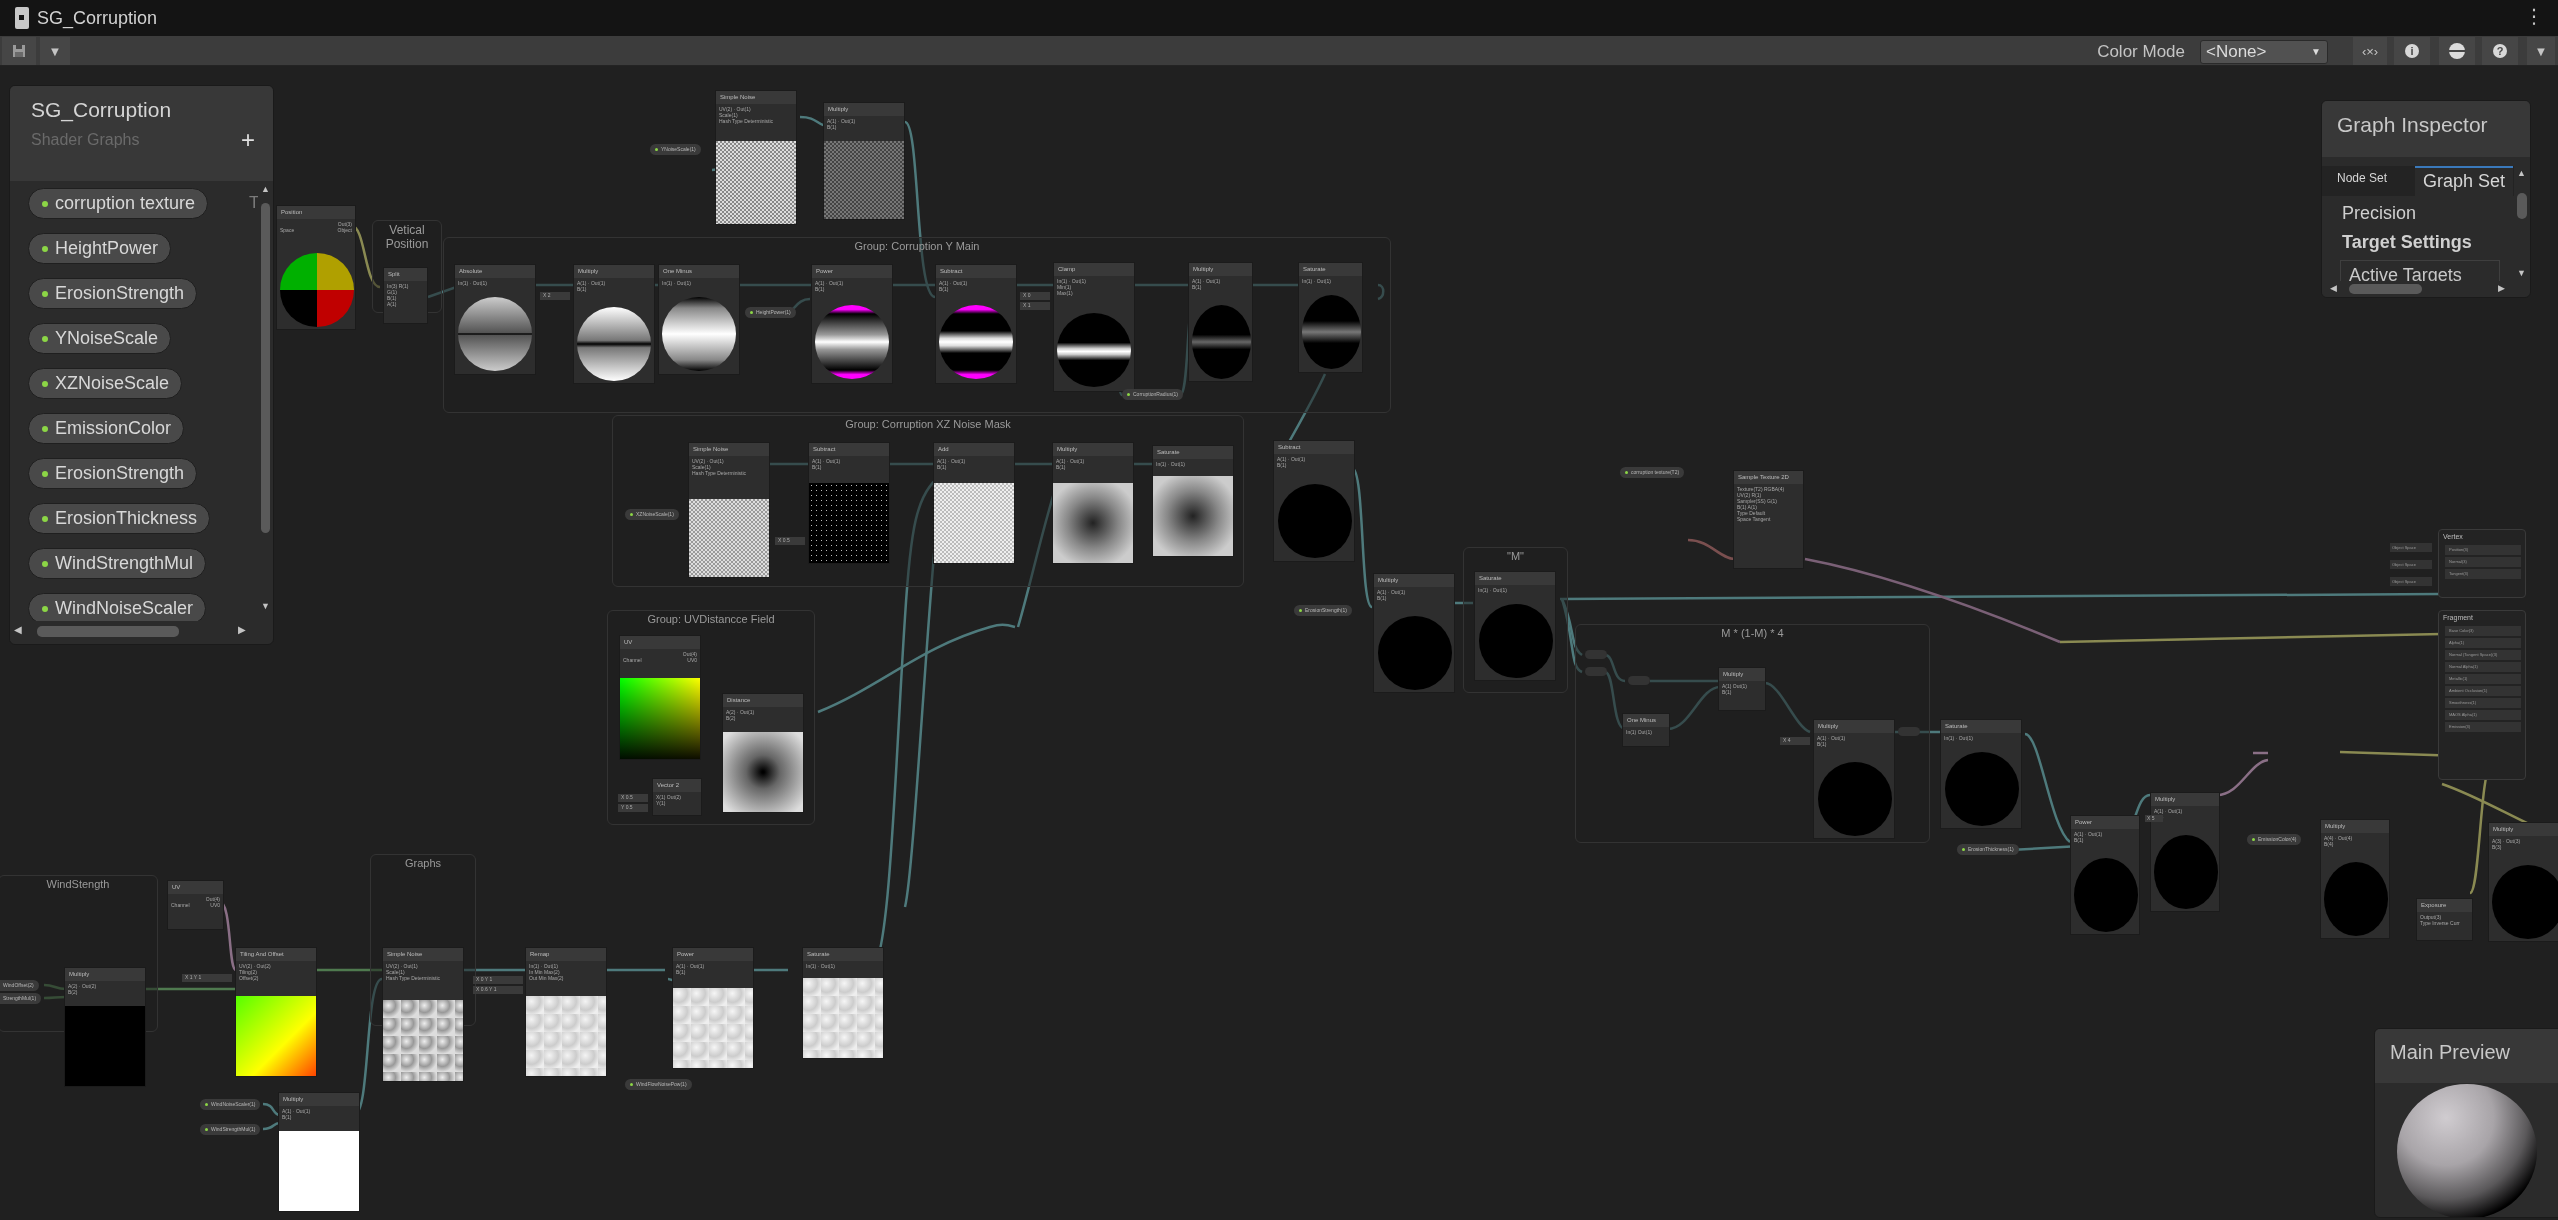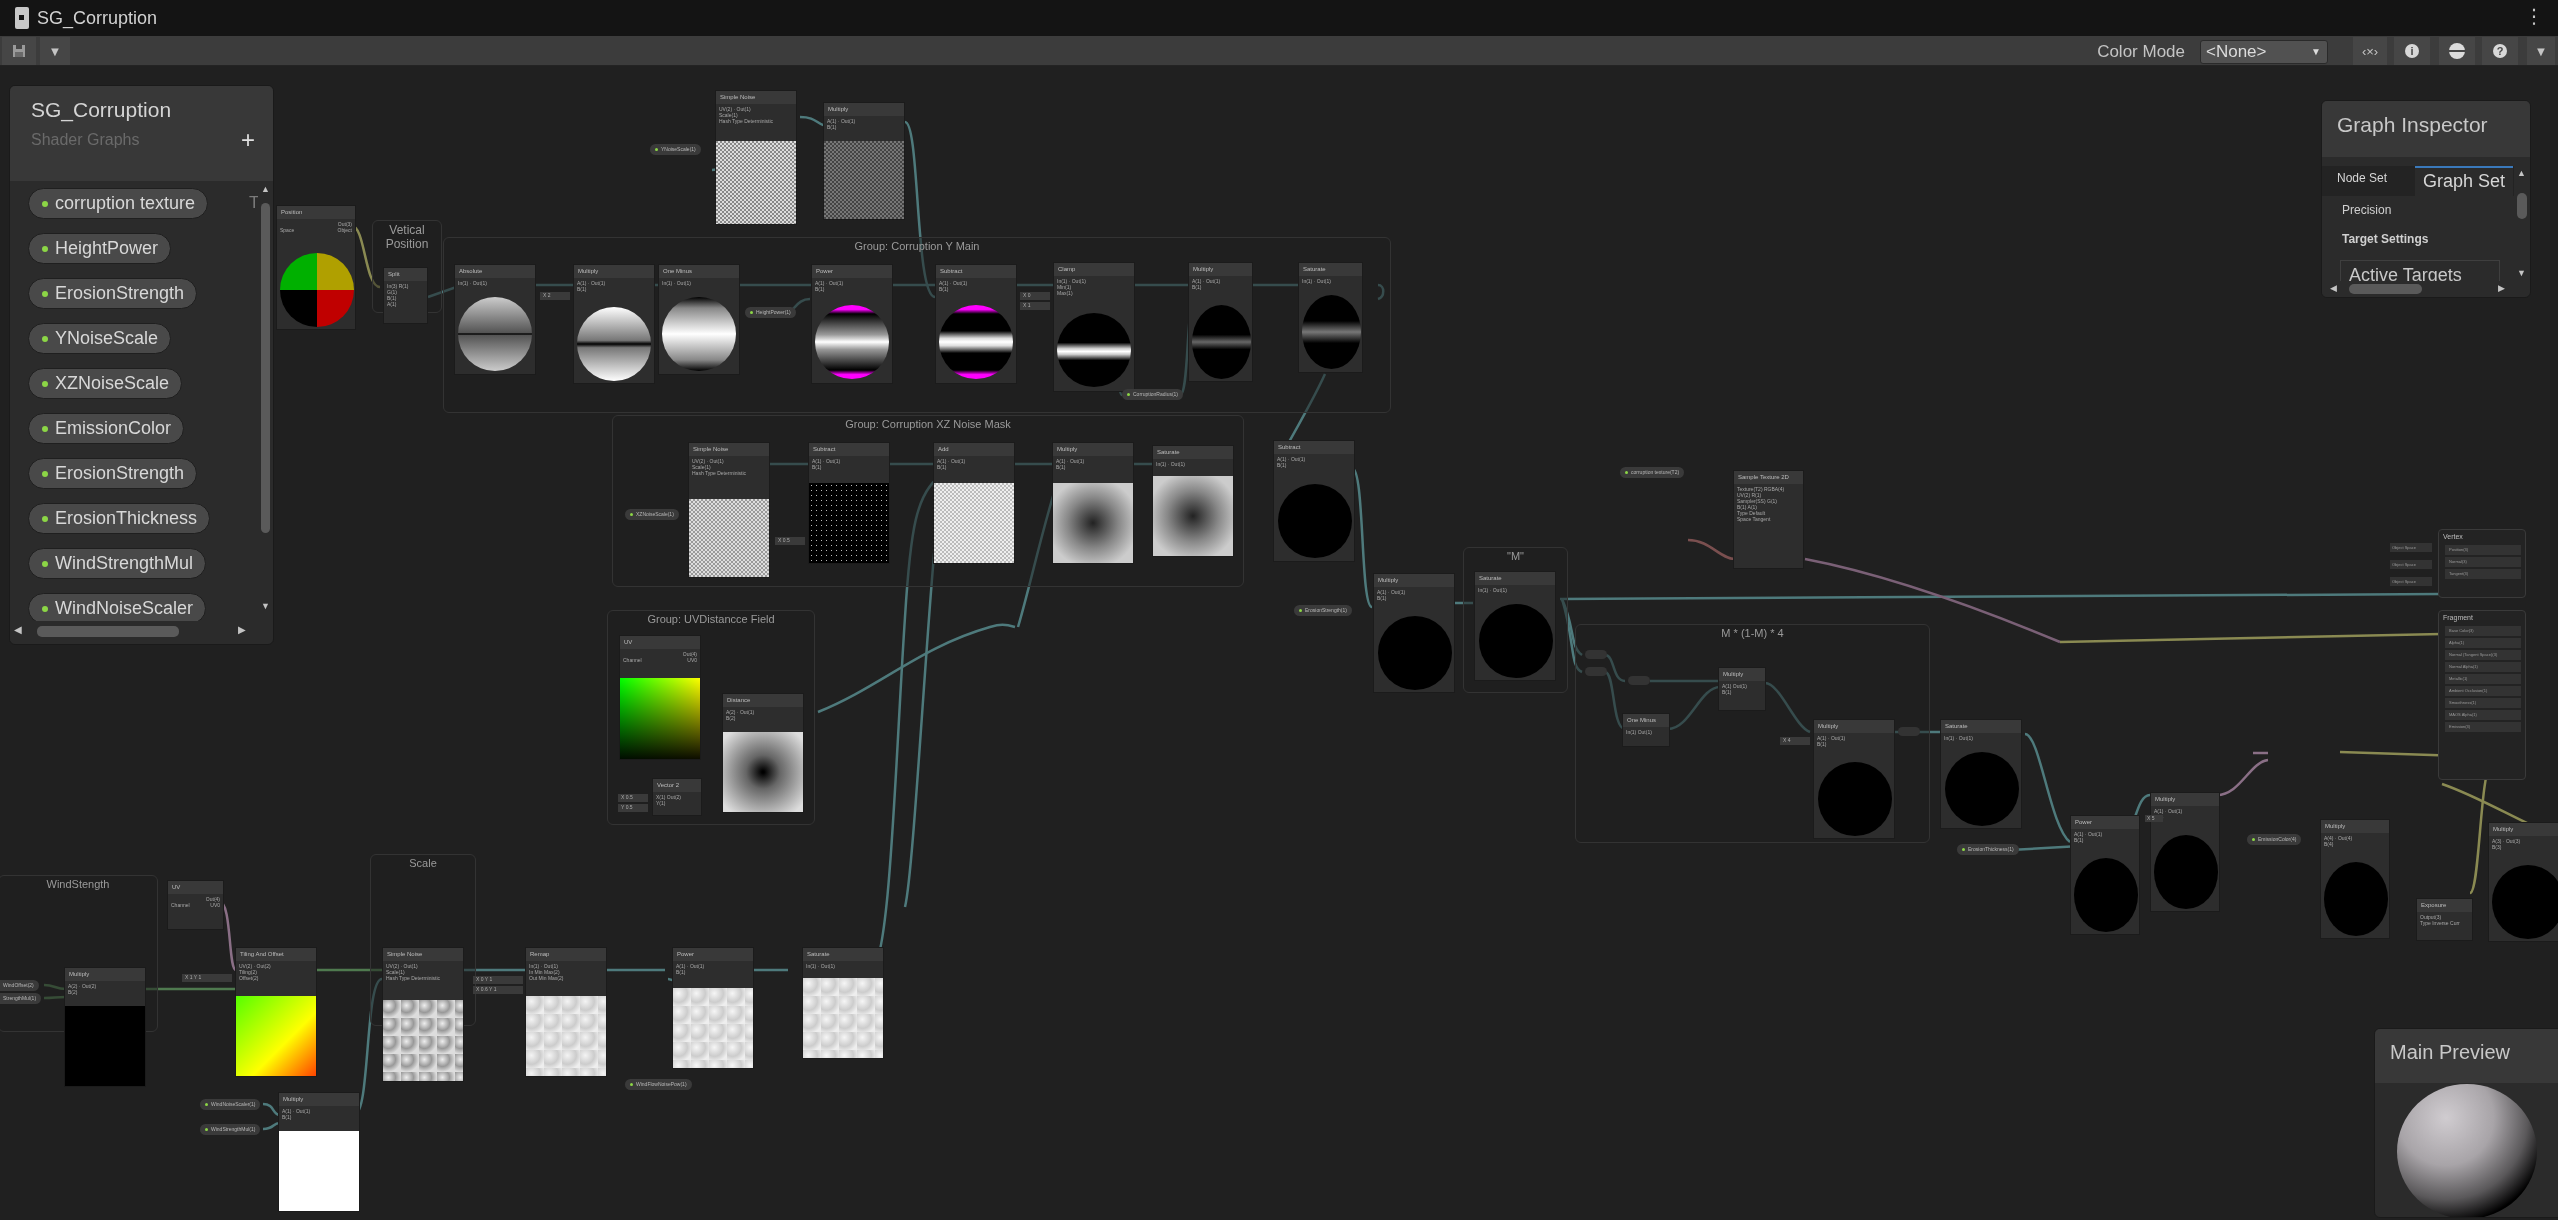--- a/index.html
+++ b/index.html
@@ -32,21 +32,21 @@
   .bb-sub { position: absolute; left: 21px; top: 45px; font-size: 16px; color: #6a6a6a; }
   .bb-add { position: absolute; right: 18px; top: 40px; font-size: 24px; color: #e0e0e0; }
   .bb-item { position: absolute; left: 18px; height: 31px; background: #494949; border: 1px solid #1f1f1f; border-radius: 16px; font-size: 18px; color: #d8d8d8; padding: 4px 12px 0 26px; white-space: nowrap; }
   .bb-item .dot { position: absolute; left: 13px; top: 12px; width: 6px; height: 6px; border-radius: 50%; background: #8cd646; }
   .bb-te { position: absolute; left: 239px; top: 125px; font-size: 17px; color: #7a7a7a; }
   .vscroll { position: absolute; background: #2b2b2b; }
   .thumb { position: absolute; background: #5a5a5a; border-radius: 5px; }
   .gi-title { position: absolute; left: 15px; top: 12px; font-size: 21px; color: #c8c8c8; }
   .gi-tabs { position: absolute; left: 0; top: 65px; width: 202px; height: 30px; background: #232323; }
   .gi-tab { position: absolute; top: 5px; font-size: 12px; color: #d6d6d6; }
-  .gi-row { position: absolute; left: 20px; font-size: 12px; color: #d0d0d0; }
+  .gi-row { position: absolute; left: 20px; font-size: 18px; color: #d0d0d0; }
   .mp-title { position: absolute; left: 15px; top: 12px; font-size: 20px; color: #c8c8c8; }
   .master { position: absolute; border: 1px solid #3a3a3a; border-radius: 4px; background: #232323; }
   .m-title { font-size: 7px; color: #bdbdbd; padding: 3px 4px; }
   .m-slot { height: 10px; margin: 2px 4px 2px 6px; background: #333; font-size: 4px; color: #999; padding: 2px 4px; }
 </style>
 </head>
 <body>
 
 <div class="titlebar">
   <span class="app-icon"></span>
@@ -174,21 +174,21 @@
   <div class="group" style="left:1463px;top:480px;width:105px;height:146px;">
     <span class="g-title">"M"</span>
   </div>
   <div class="group" style="left:1575px;top:557px;width:355px;height:219px;">
     <span class="g-title">M * (1-M) * 4</span>
   </div>
   <div class="group" style="left:-2px;top:808px;width:160px;height:157px;">
     <span class="g-title">WindStength</span>
   </div>
   <div class="group" style="left:370px;top:787px;width:106px;height:172px;">
-    <span class="g-title">Scale</span>
+    <span class="g-title">Graphs</span>
   </div>
 
   <div class="node" style="left:715px;top:23px;width:82px;height:135px;">
     <div class="n-hdr">Simple Noise</div>
     <div class="n-body"><span>UV(2)</span> · <span>Out(1)</span><br><span>Scale(1)</span><br><span>Hash Type</span> <span>Deterministic</span></div>
     <div class="preview" style="top:50px;background:repeating-conic-gradient(#ddd 0 25%, #888 0 50%) 0 0/4px 4px;"></div>
   </div>
   <div class="node" style="left:823px;top:35px;width:82px;height:118px;">
     <div class="n-hdr">Multiply</div>
     <div class="n-body"><span>A(1)</span> · <span>Out(1)</span><br><span>B(1)</span></div>

